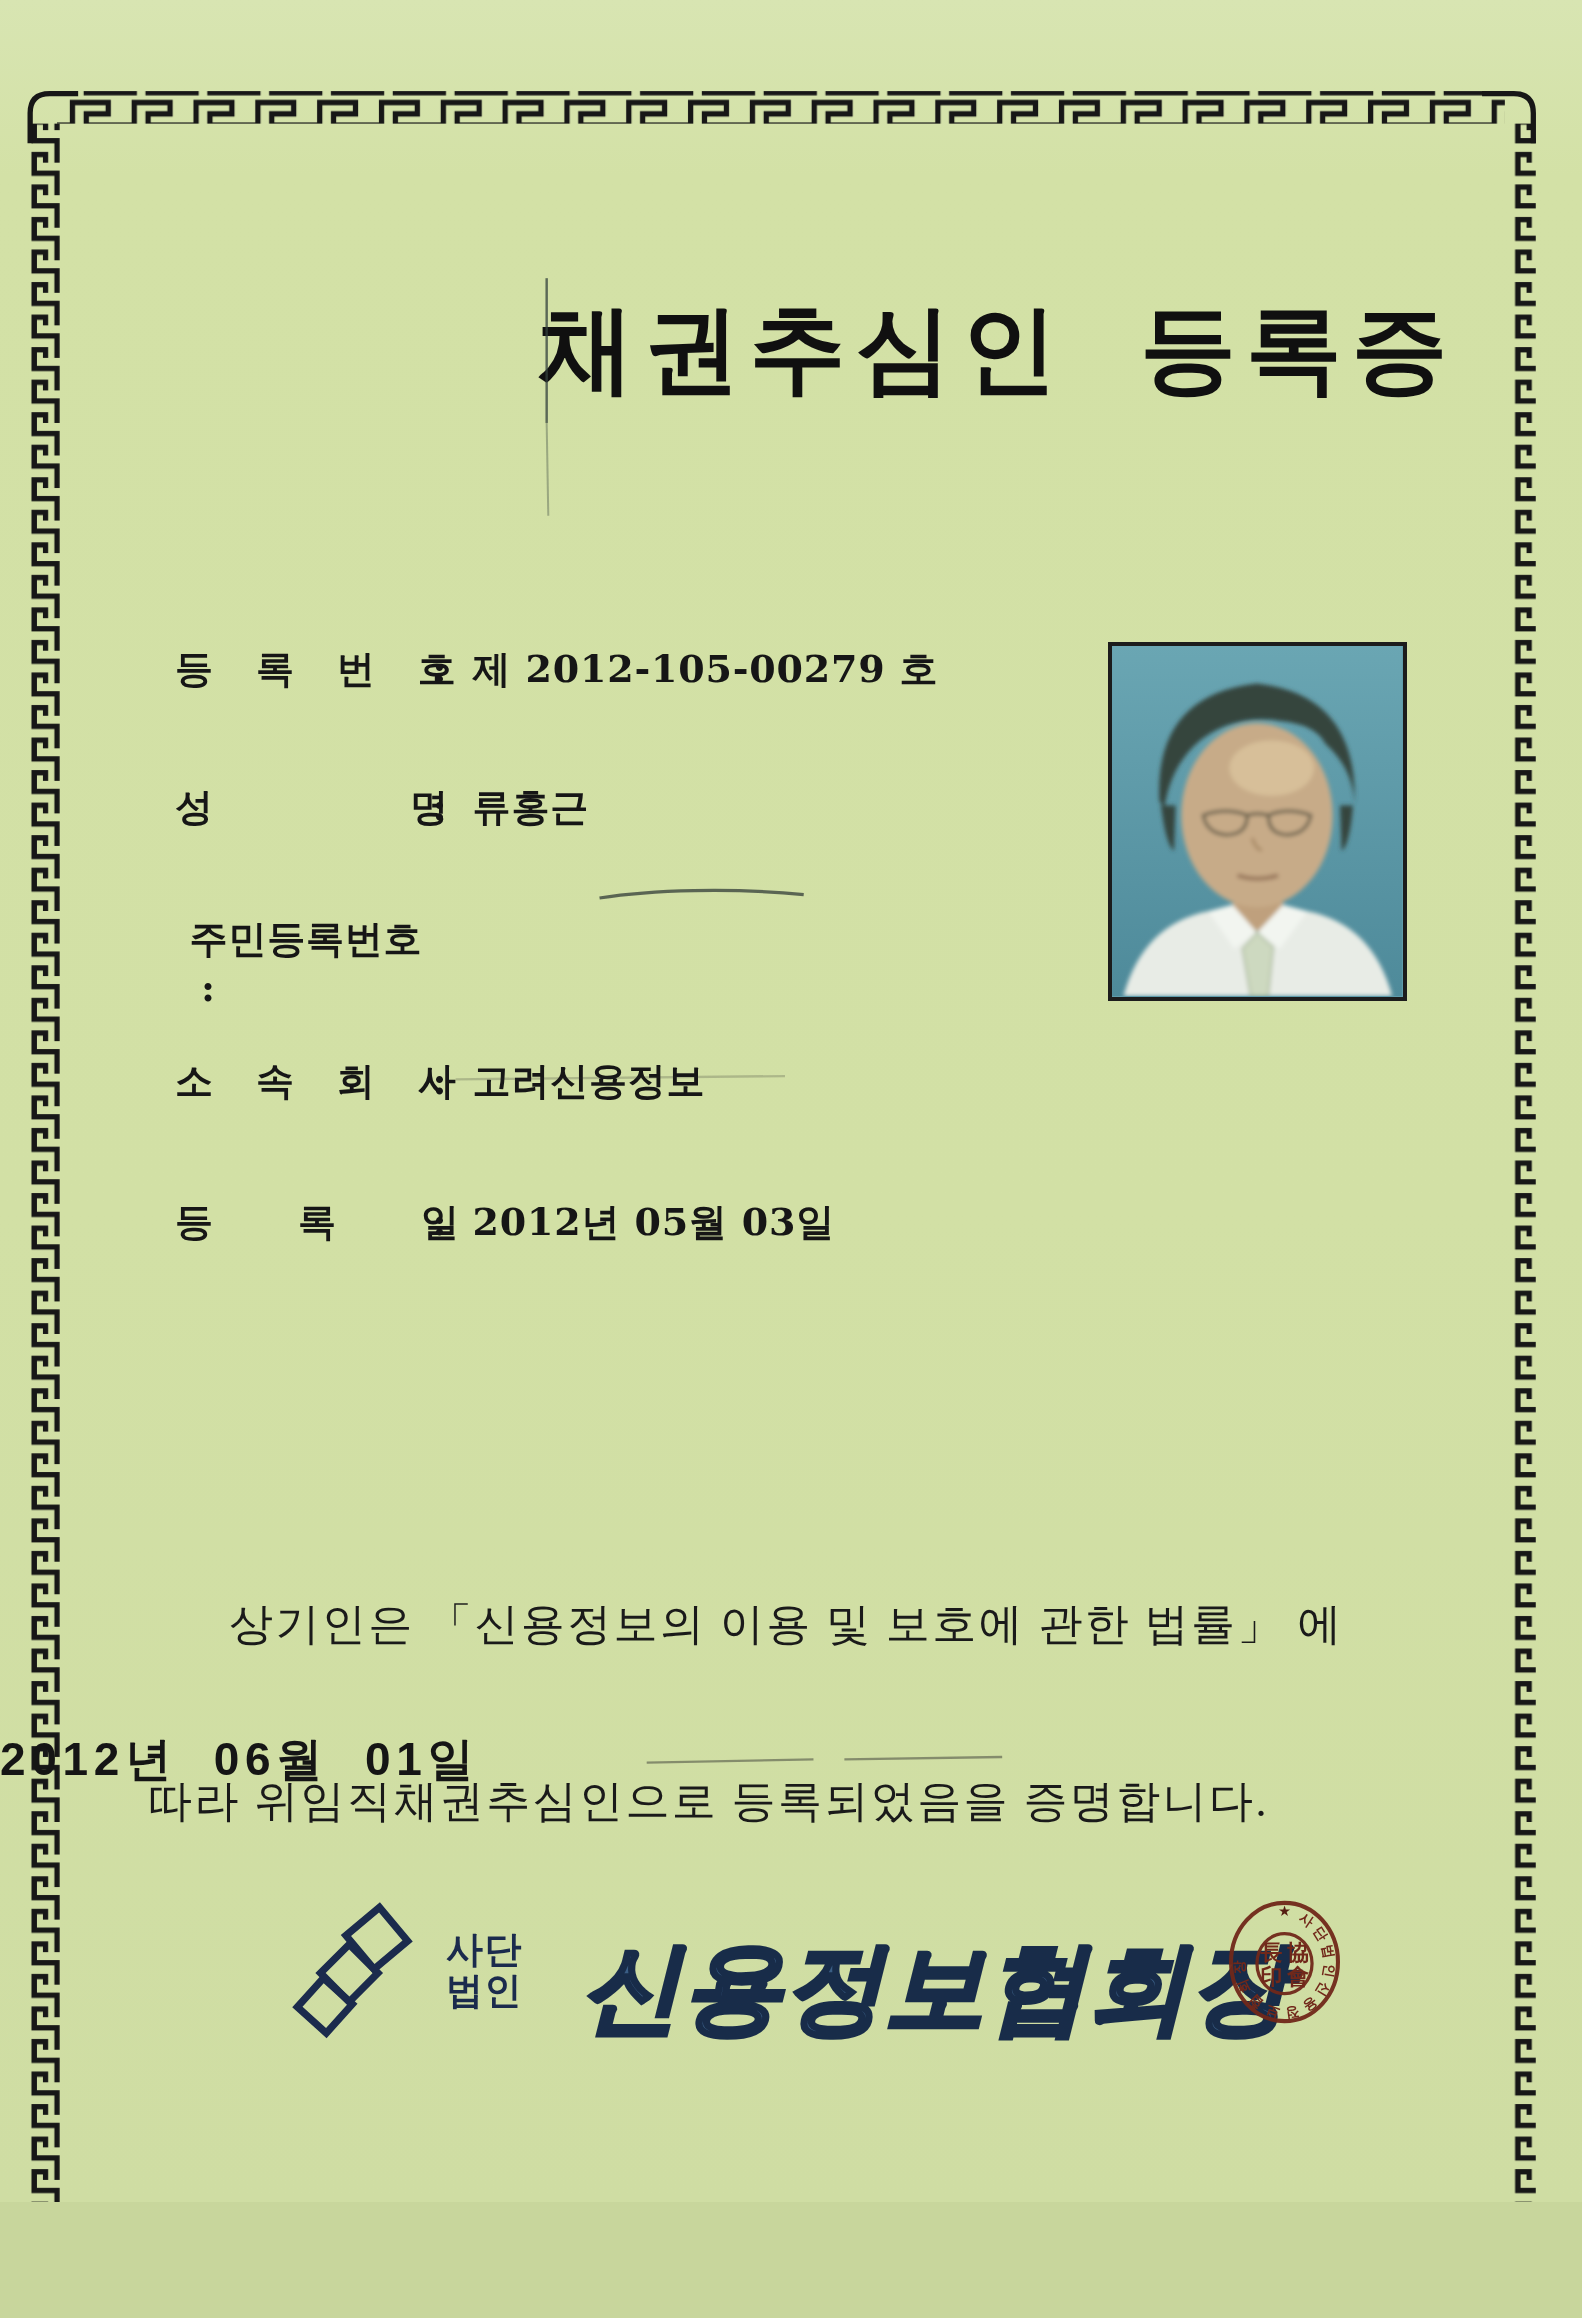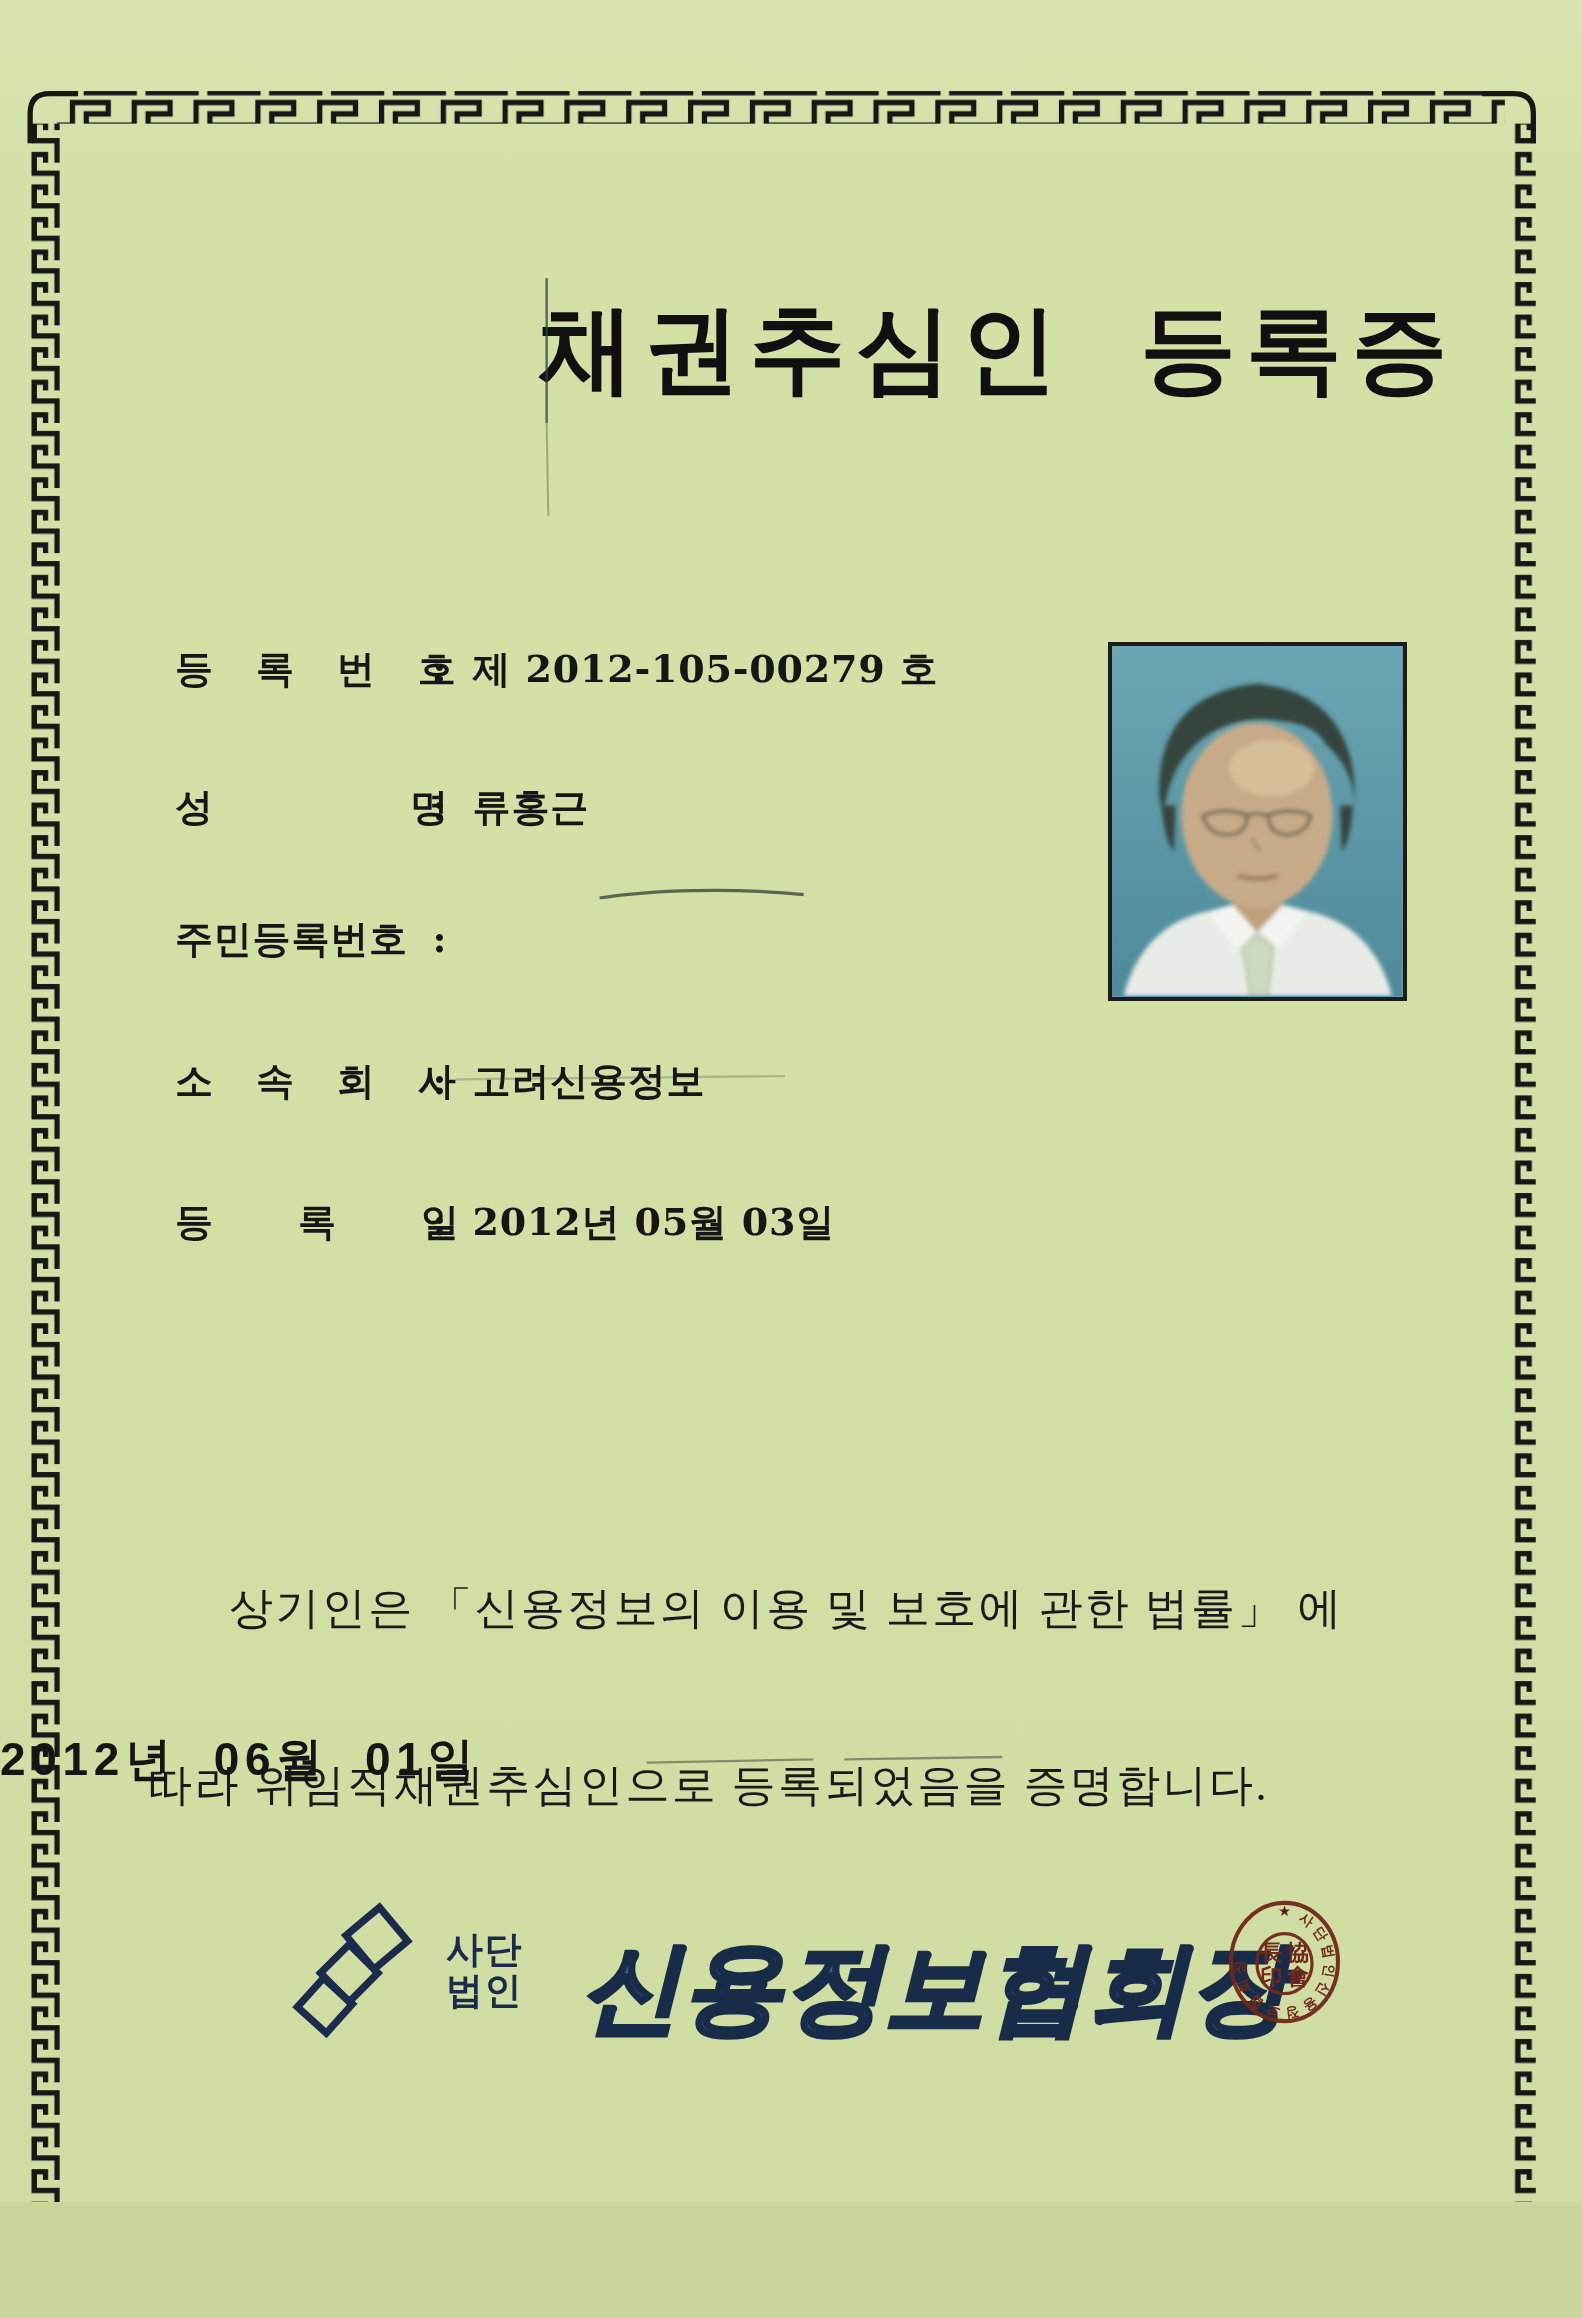--- a/index.html
+++ b/index.html
@@ -24,33 +24,33 @@
   }
 
   .row{
     position:absolute;left:175px;display:flex;align-items:baseline;
     font-family:"DejaVu Serif","Liberation Serif",serif;
     font-weight:bold;font-size:38px;color:#161616;
   }
   .row .lbl{display:inline-block;width:246px;white-space:pre;letter-spacing:0.8px;}
   .row .col{display:inline-block;width:37px;text-align:center;}
   .row .val{display:inline-block;margin-left:14.6px;white-space:pre;letter-spacing:0.8px;}
-  .r0{top:644px;} .r1{top:782px;} .r2{top:914px;} .r3{top:1056px;} .r4{top:1197px;}
+  .r0{top:644px;} .r1{top:782px;} .r2{top:914px;flex-direction:column;} .r3{top:1056px;} .r4{top:1197px;}
 
   .photo{
     position:absolute;left:1108px;top:642px;width:299px;height:359px;
     border:4.9px solid #1c1c1c;box-sizing:border-box;background:#5f9cab;
   }
 
   .statement{
     position:absolute;left:148px;top:1461px;width:1301px;
     font-family:"Liberation Serif",serif;font-size:44px;line-height:59px;
     letter-spacing:2.4px;color:#1a1a1a;white-space:pre;
   }
-  .statement .l1{text-indent:81px;}
+  .statement .l1{text-indent:81px;margin-top:16px;}
 
   .issue-date{
     position:absolute;left:0;top:1729px;width:1583px;
     font-size:46px;font-weight:bold;letter-spacing:5.7px;color:#151515;
     font-family:"Liberation Sans",sans-serif;white-space:pre;
   }
 
   .assoc-type{
     position:absolute;left:446px;top:1929px;
     font-size:37px;font-weight:bold;line-height:41px;color:#1b2b4d;

